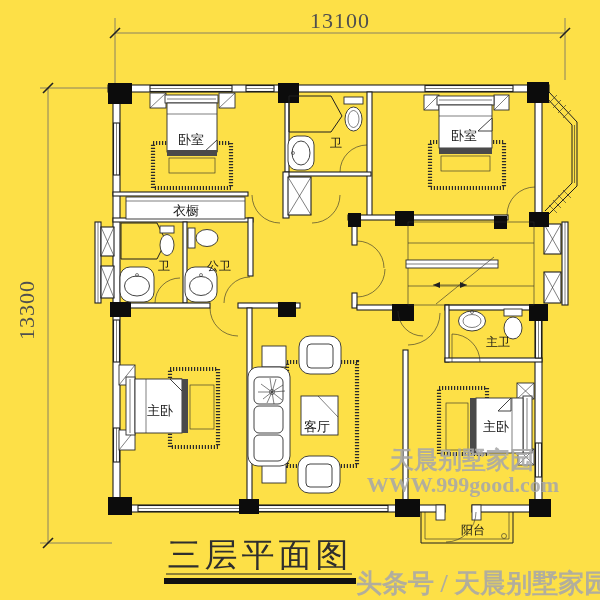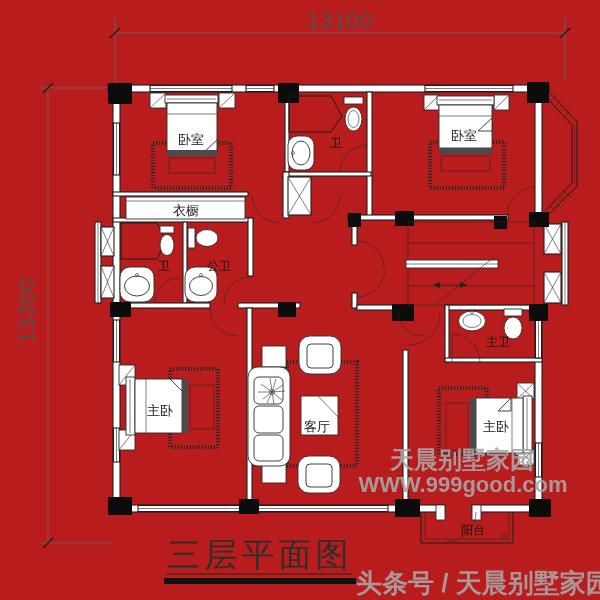--- a/index.html
+++ b/index.html
@@ -1,17 +1,17 @@
 <!DOCTYPE html>
 <html><head>
 <meta charset="utf-8">
 <style>
   html,body{margin:0;padding:0;background:#fff;}
-  #stage{position:relative;width:600px;height:600px;background:#b91c1c;overflow:hidden;
-         font-family:Liberation Sans, sans-serif;}
+  #stage{position:relative;width:600px;height:600px;background:#fde047;overflow:hidden;
+         font-family:Liberation Serif, serif;}
   svg{display:block;}
   .w   {fill:#fff;stroke:#1f1f1f;stroke-width:1.1;}
   .col {fill:#0c0c0c;stroke:none;}
   .ln  {stroke:#1f1f1f;stroke-width:1;fill:none;}
   .tn  {stroke:#2a2a2a;stroke-width:0.6;fill:none;}
   .fur {fill:#fff;stroke:#2c2c2c;stroke-width:0.9;}
   .dark{fill:#4a4a4a;stroke:none;}
   .rug {fill:none;stroke:#2b2b2b;stroke-width:4.2;stroke-dasharray:1.2 1.8;}
   .dim {stroke:#6a6a6a;stroke-width:0.8;fill:none;}
   .tick{stroke:#222;stroke-width:1.6;}

